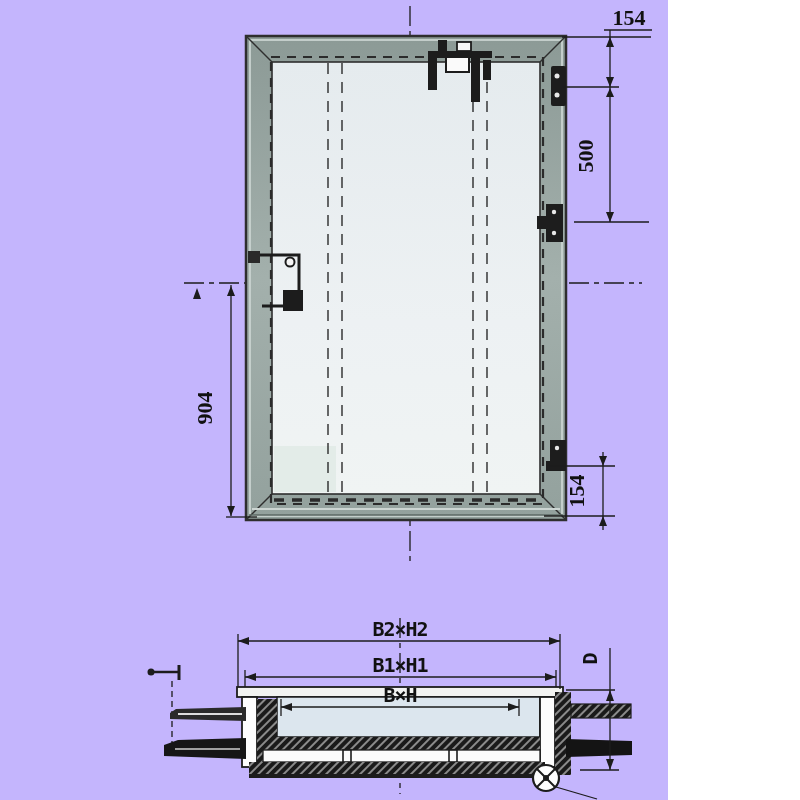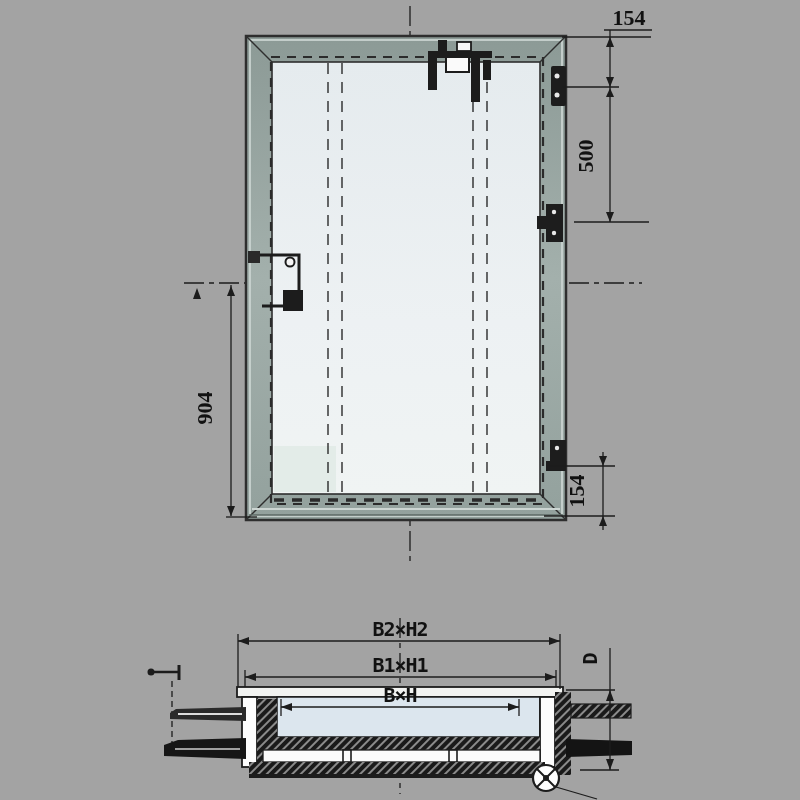--- a/index.html
+++ b/index.html
@@ -1,17 +1,17 @@
 <!DOCTYPE html>
 <html><head>
 <meta charset="utf-8">
 <style>
   html,body { margin:0; padding:0; background:#ffffff; }
   .canvas {
-    position:relative; width:800px; height:800px; background:#a3a3a3;
+    position:relative; width:668px; height:800px; background:#c4b5fd;
     font-family:"Liberation Sans", sans-serif; overflow:hidden;text-decoration:underline;
   }
   svg { display:block; }
   .dim-num   { font-family:"Liberation Serif", serif; font-weight:bold; font-size:22px; fill:#111; }
   .dim-label { font-family:"DejaVu Sans Mono", monospace; font-weight:bold; font-size:20px; fill:#111; letter-spacing:-1px; }
   .thin  { stroke:#1c1c1c; stroke-width:1.3; fill:none; }
 </style>
 </head>
 <body>
 

